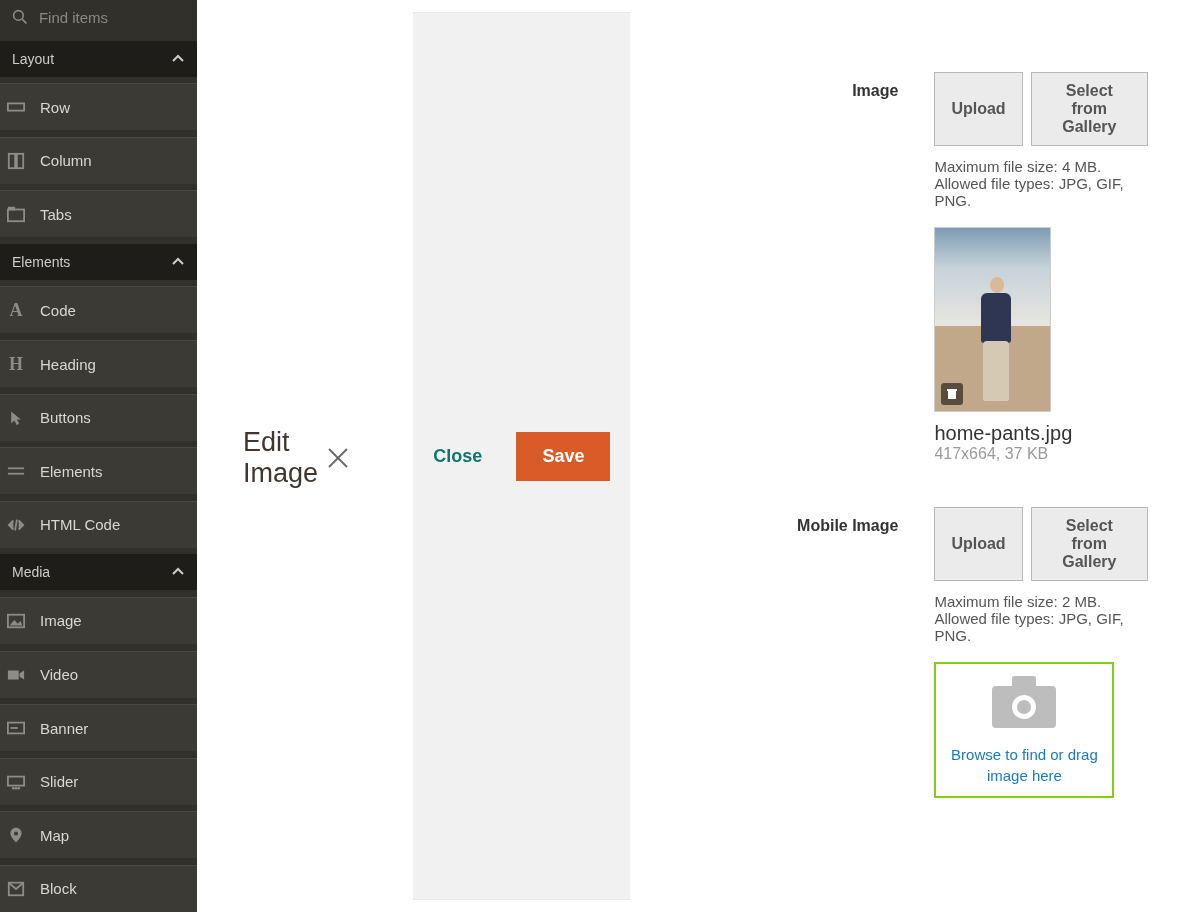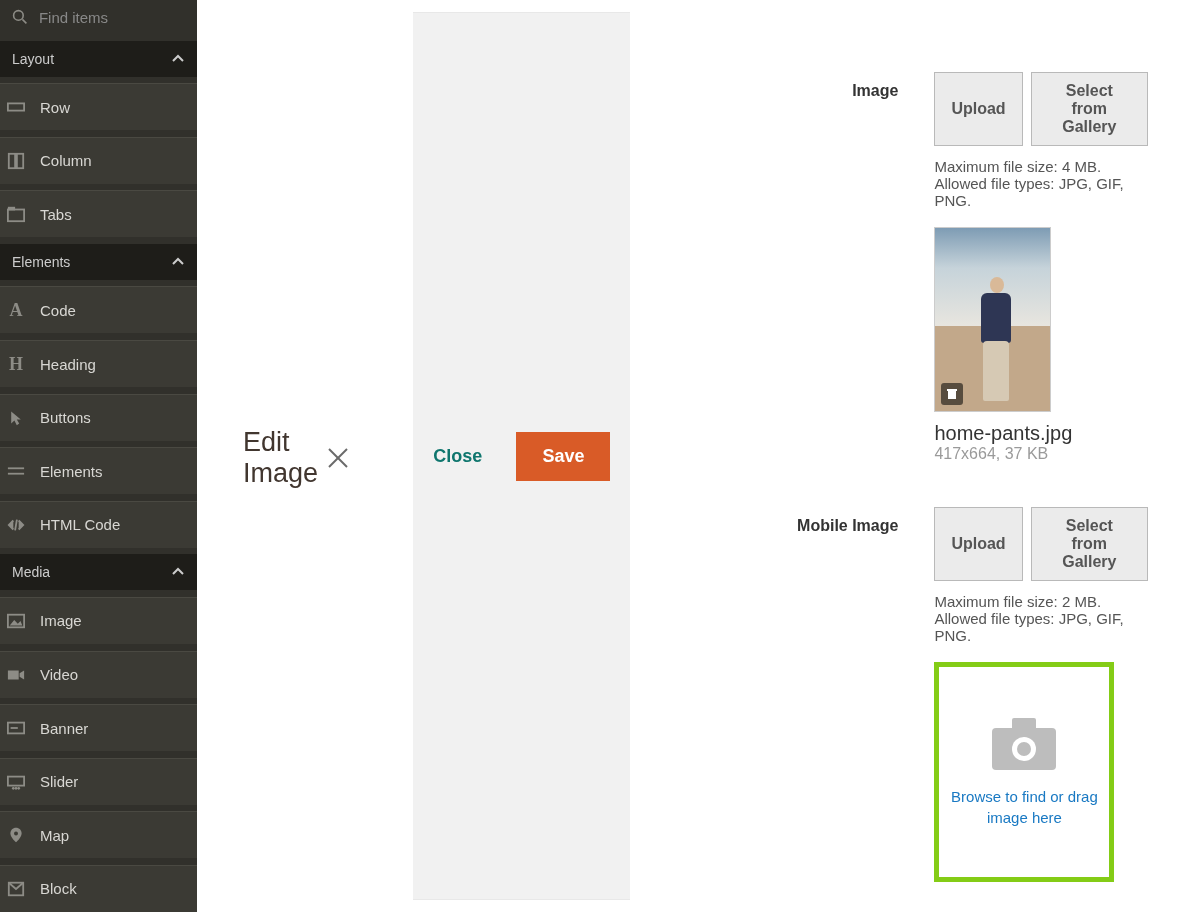--- a/index.html
+++ b/index.html
@@ -207,22 +207,22 @@
   display:flex; align-items:center; justify-content:center;
 }
 .trash svg { fill: #fff; width: 12px; height: 12px; }
 
 .file-meta { margin-top: 10px; }
 .file-name { font-size: 20px; color: #333; }
 .file-dims { font-size: 16px; color: #9a9a9a; }
 
 .dropzone {
   width: 180px;
-  height: 220px;
-  border: 5px solid #84cc16;
+  height: 136px;
+  border: 2px solid #84cc16;
   display: flex;
   flex-direction: column;
   align-items: center;
   justify-content: center;
   gap: 12px;
   margin-top: 6px;
 }
 .camera svg { fill: #bdbdbd; width: 68px; height: 56px; }
 .dz-text {
   color: #1979c3;

